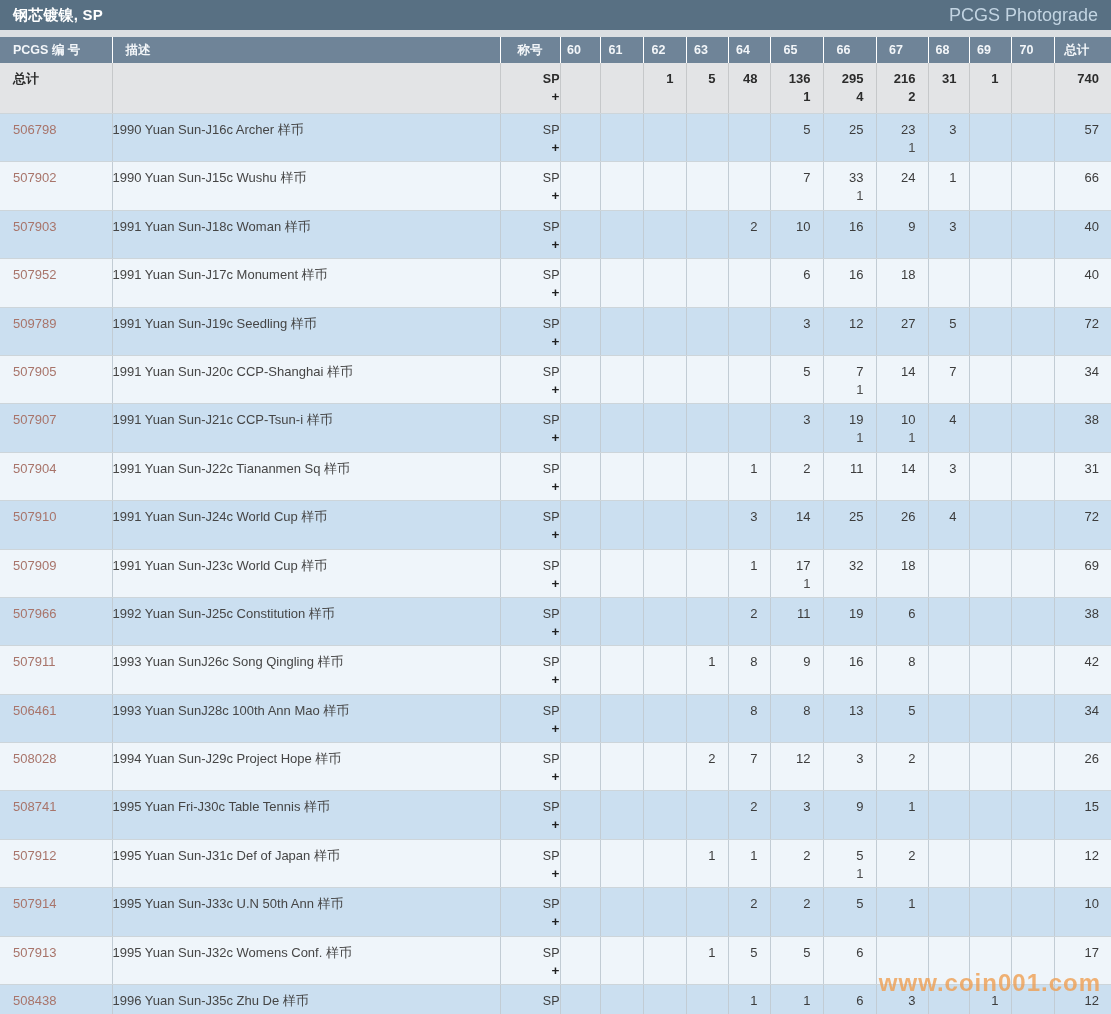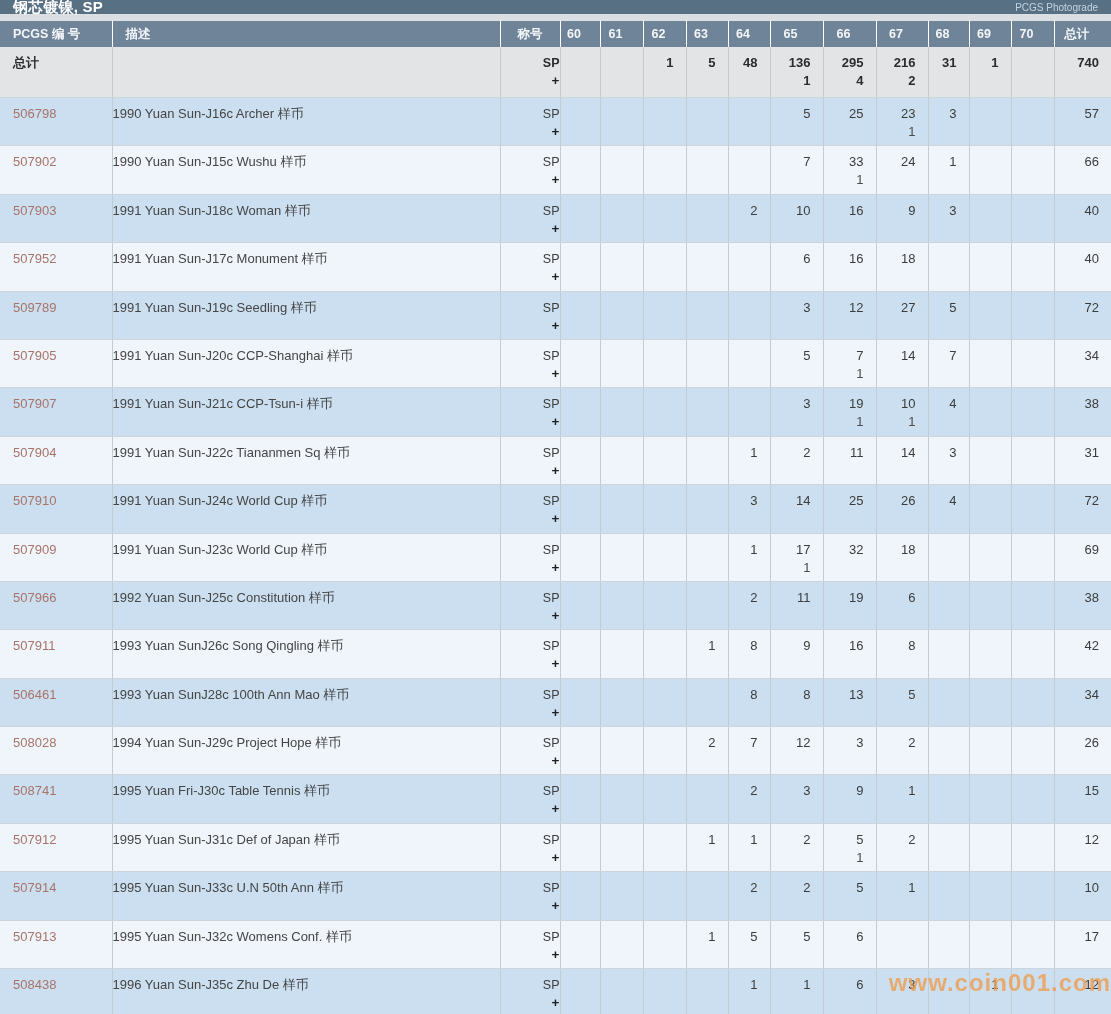--- a/index.html
+++ b/index.html
@@ -9,23 +9,23 @@
     --row-light:#eff5fa;
     --total-row-bg:#e3e4e6;
     --link-color:#a8746a;
     --watermark-color:#ef9f52;
     --grid-line:#c2ccd4;
     --row-line:#cdd5da;
   }
   html,body{margin:0;padding:0;}
   body{font-family:"Liberation Sans","DejaVu Sans",sans-serif;background:#fff;}
   .page{width:1111px;height:1014px;position:relative;overflow:hidden;background:#fff;}
-  .titlebar{height:14px;background:var(--titlebar-bg);display:flex;align-items:center;justify-content:space-between;padding:0 13px;box-sizing:border-box;}
+  .titlebar{height:30px;background:var(--titlebar-bg);display:flex;align-items:center;justify-content:space-between;padding:0 13px;box-sizing:border-box;}
   .titlebar .title{color:#ffffff;font-size:15px;font-weight:bold;letter-spacing:.2px;}
-  .titlebar .pg{color:#c2d4e2;font-size:10px;}
+  .titlebar .pg{color:#c2d4e2;font-size:18px;}
   .gap{height:7px;background:#dcdfe2;}
   table{width:1111px;border-collapse:collapse;table-layout:fixed;}
   thead th{background:var(--header-bg);color:#f3f6f9;font-size:12.5px;font-weight:bold;height:26px;padding:0;border-left:1px solid rgba(255,255,255,.12);white-space:nowrap;overflow:hidden;}
   thead th:first-child{border-left:none;}
   thead th.left{text-align:left;padding-left:13px;}
   thead th.center{text-align:center;margin-left:20px;}
   thead th.num{text-align:center;padding-right:12px;}
   tbody td{border-left:1px solid var(--grid-line);border-bottom:1px solid var(--row-line);vertical-align:top;padding:0;font-size:13px;color:#3c3c3c;white-space:nowrap;overflow:hidden;}
   tbody td:first-child{border-left:none;}
   tr.total td{background:var(--total-row-bg);font-weight:bold;height:50px;border-left-color:#c6c8ca;color:#2c2c2c;}
@@ -34,21 +34,21 @@
   tr.even td{background:var(--row-light);}
   .v1{margin-top:7px;line-height:18px;min-height:18px;}
   .v2{line-height:18px;min-height:18px;color:#4b4b4b;}
   tr.total .v2{color:#2c2c2c;}
   td.pcgs{padding-left:13px;}
   td.desc{color:#454545;}
   td.desig{text-align:right;font-size:12.5px;}
   td.desig .plus{font-weight:700;color:#1f1f1f;font-size:13.5px;}
   td.g,td.tot{text-align:right;padding-right:12px;}
   .pcgs-link{color:var(--link-color);cursor:pointer;text-decoration:none;}
-  .watermark{position:absolute;top:969px;right:0;font-size:24px;font-weight:bold;letter-spacing:1px;color:var(--watermark-color);opacity:.8;z-index:5;pointer-events:none;}
+  .watermark{position:absolute;top:969px;right:10px;font-size:24px;font-weight:bold;letter-spacing:1px;color:var(--watermark-color);opacity:.8;z-index:5;pointer-events:none;}
 </style>
 </head>
 <body>
 
 <div class="page">
   <div class="titlebar">
     <span class="title">钢芯镀镍, SP</span>
     <span class="pg">PCGS Photograde</span>
   </div>
   <div class="gap"></div>

